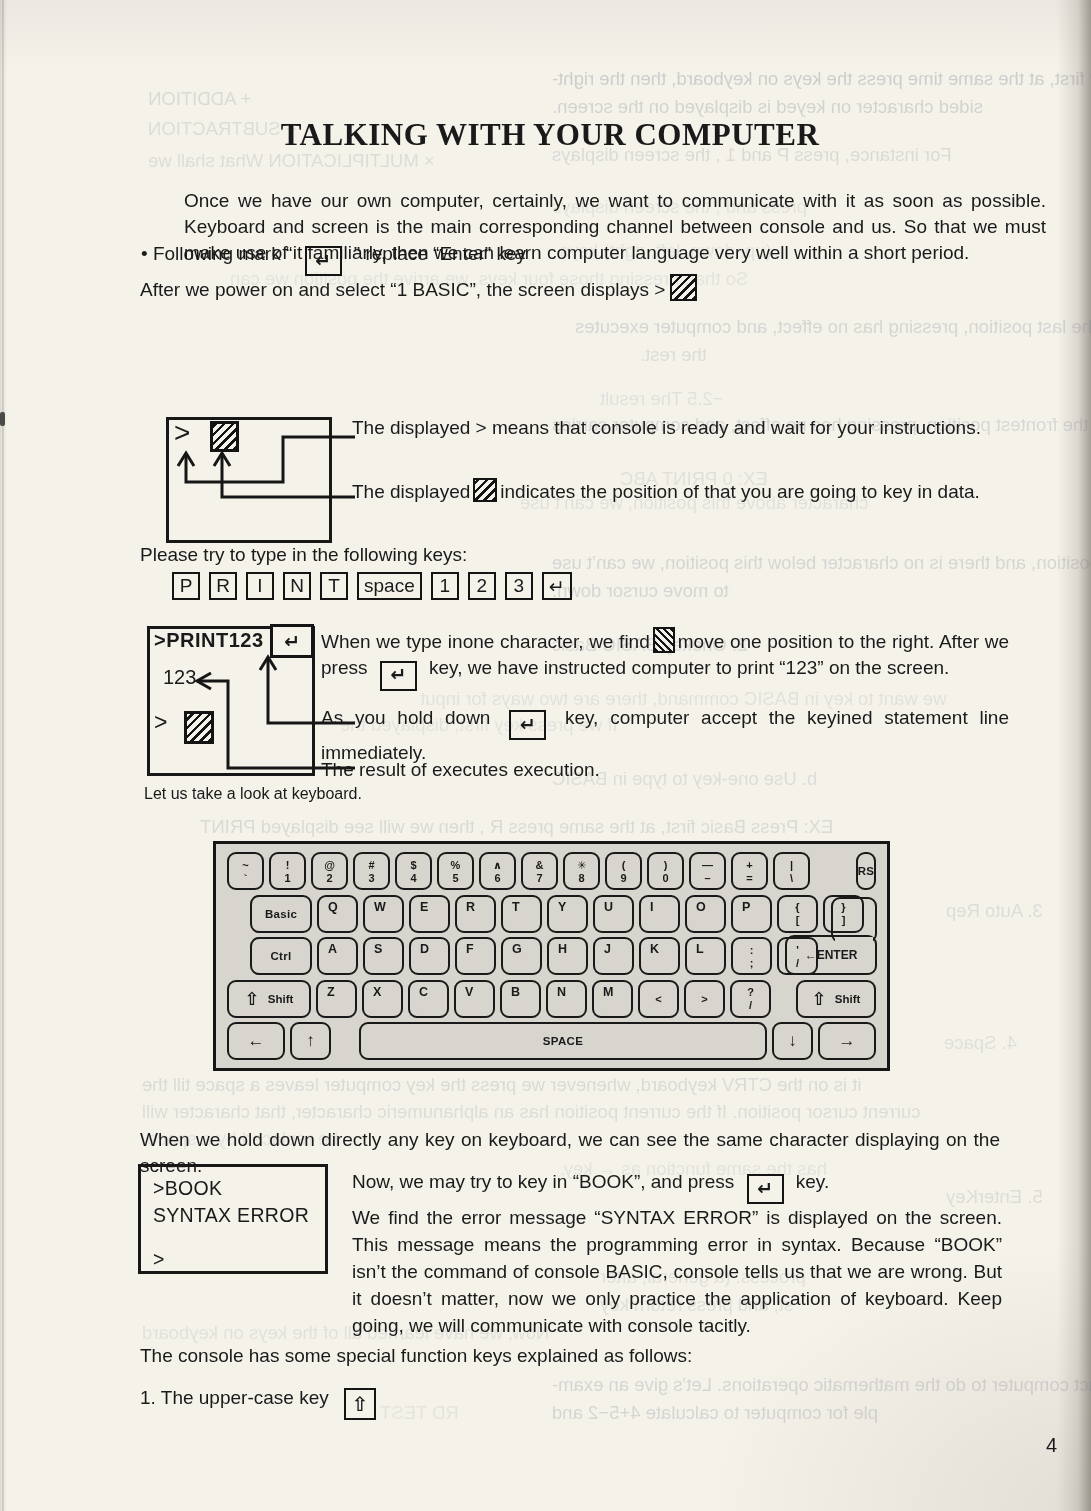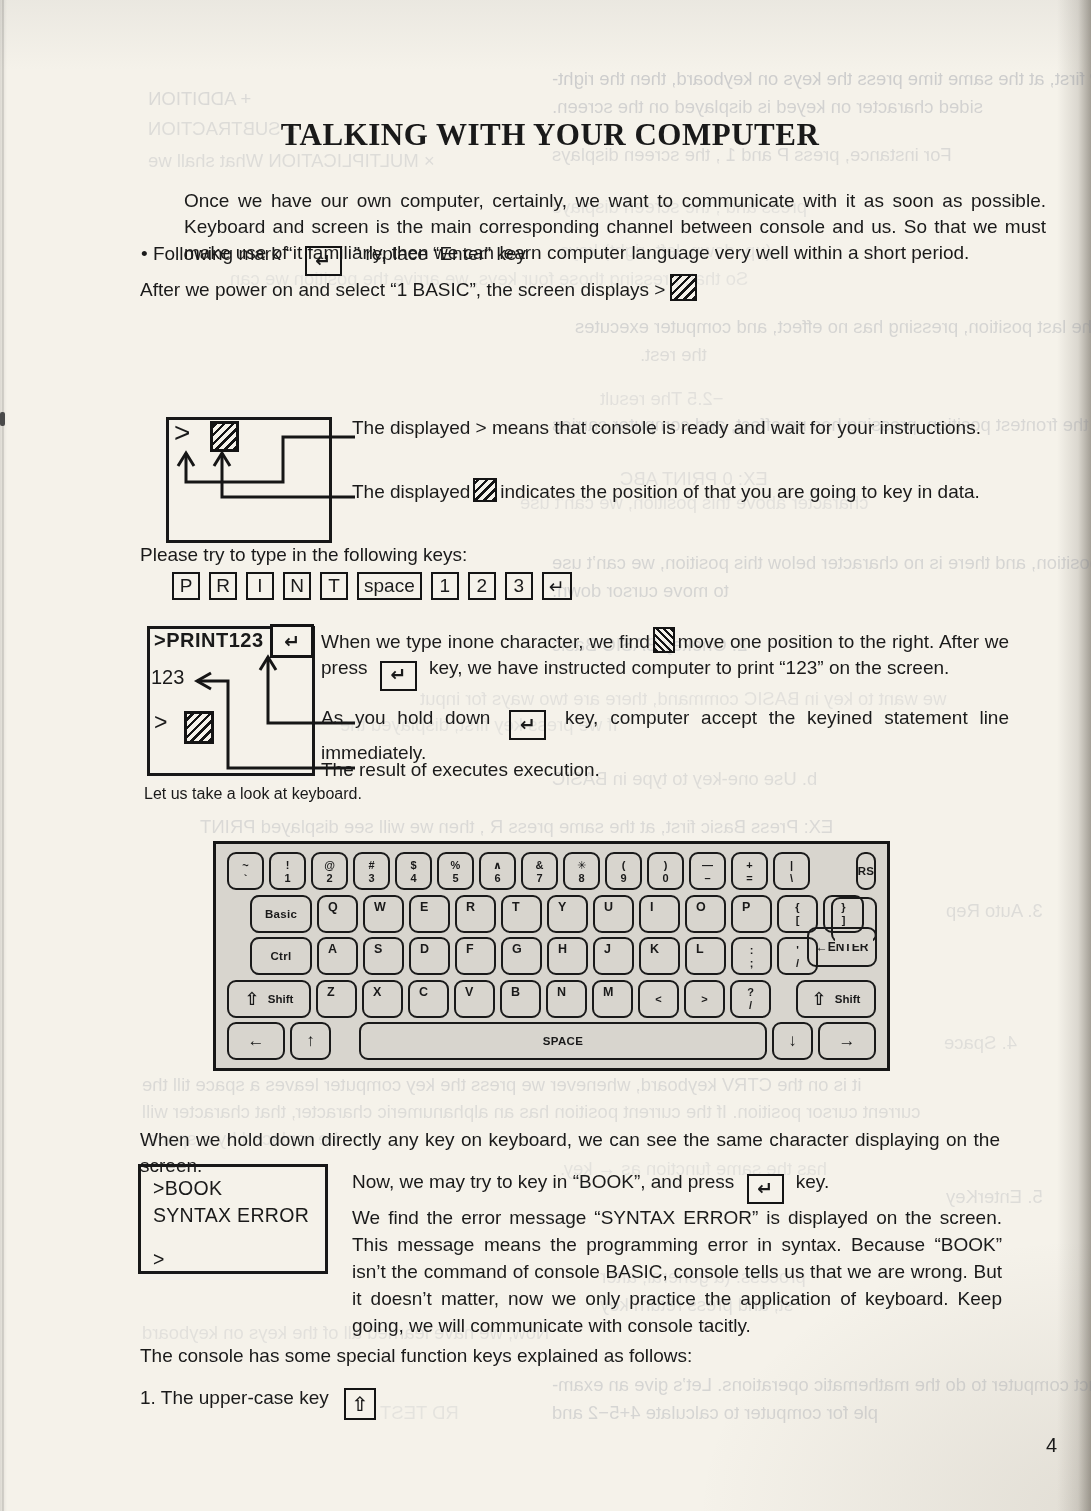--- a/index.html
+++ b/index.html
@@ -63,21 +63,21 @@
   
   #key-seq{left:172px;top:572px;display:flex;gap:9px;}
   .skey{display:inline-flex;align-items:center;justify-content:center;border:2.5px solid #141414;
     height:28px;min-width:28px;padding:0 5px;font-size:19px;box-sizing:border-box;}
 
   
   #print-rect{left:147px;top:626px;width:162px;height:144px;border:3px solid #181818;}
   #print-l1{left:154px;top:629px;font-size:20px;font-weight:600;letter-spacing:0.5px;}
   #enter-box{left:270px;top:624px;width:38px;height:28px;border:3px solid #141414;background:#f5f2ea;
     display:flex;align-items:center;justify-content:center;font-size:19px;font-weight:bold;}
-  #print-l2{left:151px;top:666px;font-size:20px;font-weight:500;}
+  #print-l2{left:151px;top:666px;font-size:20px;font-weight:500;padding-left:12px;}
   #print-l3{left:154px;top:709px;font-size:23px;font-weight:500;}
   #hatch-d2{left:184px;top:711px;width:24px;height:27px;border-width:3px;}
   #svg-print{left:150px;top:640px;}
   .pann{left:321px;width:688px;font-size:19px;line-height:26.4px;text-align:justify;}
   #print-ann-0{top:627px;} #print-ann-1{top:705px;} #print-ann-2{top:757px;}
 
   
   #keyboard{left:213px;top:841px;width:677px;height:230px;border:3px solid #161616;background:#d8d5ce;
     box-sizing:border-box;padding:8px 11px;display:flex;flex-direction:column;justify-content:space-between;}
   .krow{display:flex;gap:5px;height:38px;position:relative;}
@@ -85,21 +85,21 @@
     box-sizing:border-box;flex:0 0 auto;}
   .kd{flex-direction:column;font-size:11px;font-weight:bold;line-height:12px;gap:1px;}
   .kc{align-items:flex-start;justify-content:flex-start;padding:3px 0 0 9px;font-size:12.5px;font-weight:bold;}
   .kl{font-size:11.5px;font-weight:bold;letter-spacing:0.3px;margin-left:23px;}
   .karrow{font-size:17px;font-weight:bold;}
   .kshift{gap:8px;font-weight:bold;}
   .kshift .g{font-size:18px;} .kshift .s{font-size:11.5px;}
   .kauto{margin-left:auto;}
   #enter-ext{position:absolute;right:10px;top:53px;width:46px;height:46px;border:2.5px solid #191919;
     border-radius:9px;box-sizing:border-box;}
-  #enter-main{position:absolute;right:10px;top:83px;width:70px;height:40px;border:2.5px solid #191919;
+  #enter-main{position:absolute;right:10px;top:91px;width:92px;height:40px;border:2.5px solid #191919;
     border-radius:9px;box-sizing:border-box;display:flex;align-items:center;justify-content:center;
     font-size:12px;font-weight:bold;}
   #enter-cover{position:absolute;right:14px;top:93px;width:38px;height:7px;background:#d8d5ce;}
 
   
   #book-para{left:352px;top:1168px;width:650px;font-size:19px;line-height:27px;}
   #book-para .pline{text-align:justify;}
 
   
   #edge-left{left:2px;top:0;width:2px;height:1511px;background:rgba(0,0,0,0.10);}

